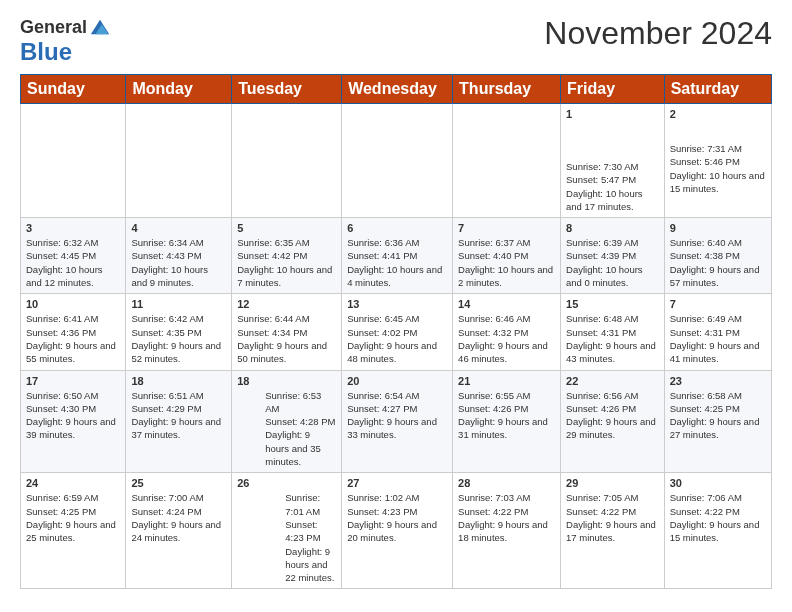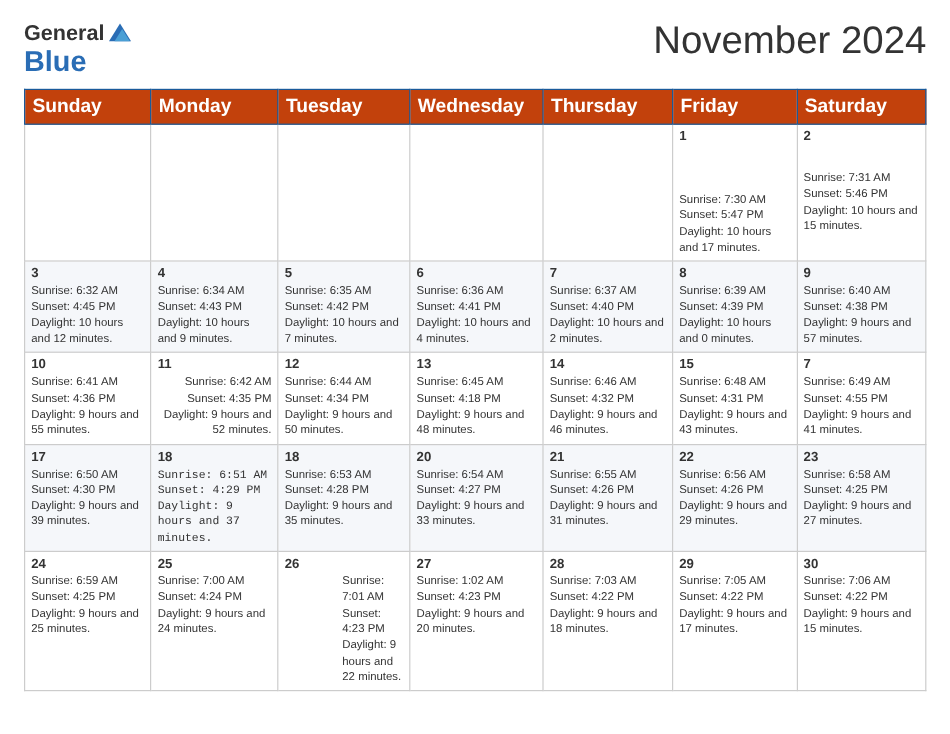--- a/index.html
+++ b/index.html
@@ -197,71 +197,71 @@
       </tr>
       <tr>
         <td>
           <span class="day-number">10</span>
           <div class="day-info" style="white-space: pre-line;">Sunrise: 6:41 AM
 Sunset: 4:36 PM
 Daylight: 9 hours and 55 minutes.</div>
         </td>
         <td>
           <span class="day-number">11</span>
-          <div class="day-info" style="white-space: pre-line; text-align: right;">Sunrise: 6:42 AM
+          <div class="day-info" style="white-space: pre-line;">Sunrise: 6:42 AM
 Sunset: 4:35 PM
 Daylight: 9 hours and 52 minutes.</div>
         </td>
         <td>
           <span class="day-number">12</span>
           <div class="day-info" style="white-space: pre-line;">Sunrise: 6:44 AM
 Sunset: 4:34 PM
 Daylight: 9 hours and 50 minutes.</div>
         </td>
         <td>
           <span class="day-number">13</span>
           <div class="day-info" style="white-space: pre-line;">Sunrise: 6:45 AM
-Sunset: 4:18 PM
+Sunset: 4:02 PM
 Daylight: 9 hours and 48 minutes.</div>
         </td>
         <td>
           <span class="day-number">14</span>
           <div class="day-info" style="white-space: pre-line;">Sunrise: 6:46 AM
 Sunset: 4:32 PM
 Daylight: 9 hours and 46 minutes.</div>
         </td>
         <td>
           <span class="day-number">15</span>
           <div class="day-info" style="white-space: pre-line;">Sunrise: 6:48 AM
 Sunset: 4:31 PM
 Daylight: 9 hours and 43 minutes.</div>
         </td>
         <td>
           <span class="day-number">7</span>
           <div class="day-info" style="white-space: pre-line;">Sunrise: 6:49 AM
-Sunset: 4:55 PM
+Sunset: 4:31 PM
 Daylight: 9 hours and 41 minutes.</div>
         </td>
       </tr>
       <tr>
         <td>
           <span class="day-number">17</span>
           <div class="day-info" style="white-space: pre-line;">Sunrise: 6:50 AM
 Sunset: 4:30 PM
 Daylight: 9 hours and 39 minutes.</div>
         </td>
         <td>
           <span class="day-number">18</span>
-          <div class="day-info" style="white-space: pre-line; font-family: Liberation Mono, monospace;">Sunrise: 6:51 AM
+          <div class="day-info" style="white-space: pre-line;">Sunrise: 6:51 AM
 Sunset: 4:29 PM
 Daylight: 9 hours and 37 minutes.</div>
         </td>
         <td>
           <span class="day-number">18</span>
-          <div class="day-info" style="white-space: pre-line;">Sunrise: 6:53 AM
+          <div class="day-info" style="white-space: pre-line; margin-left: 28px;">Sunrise: 6:53 AM
 Sunset: 4:28 PM
 Daylight: 9 hours and 35 minutes.</div>
         </td>
         <td>
           <span class="day-number">20</span>
           <div class="day-info" style="white-space: pre-line;">Sunrise: 6:54 AM
 Sunset: 4:27 PM
 Daylight: 9 hours and 33 minutes.</div>
         </td>
         <td>

